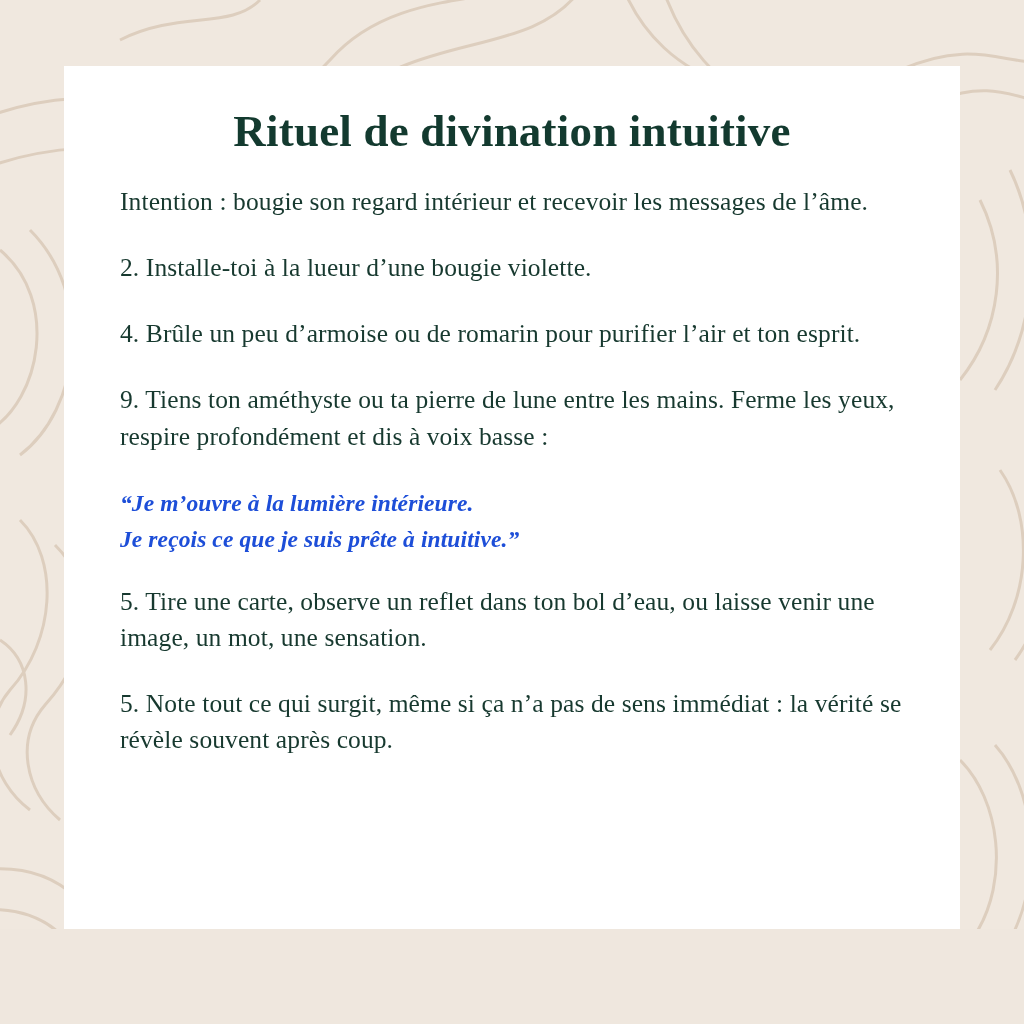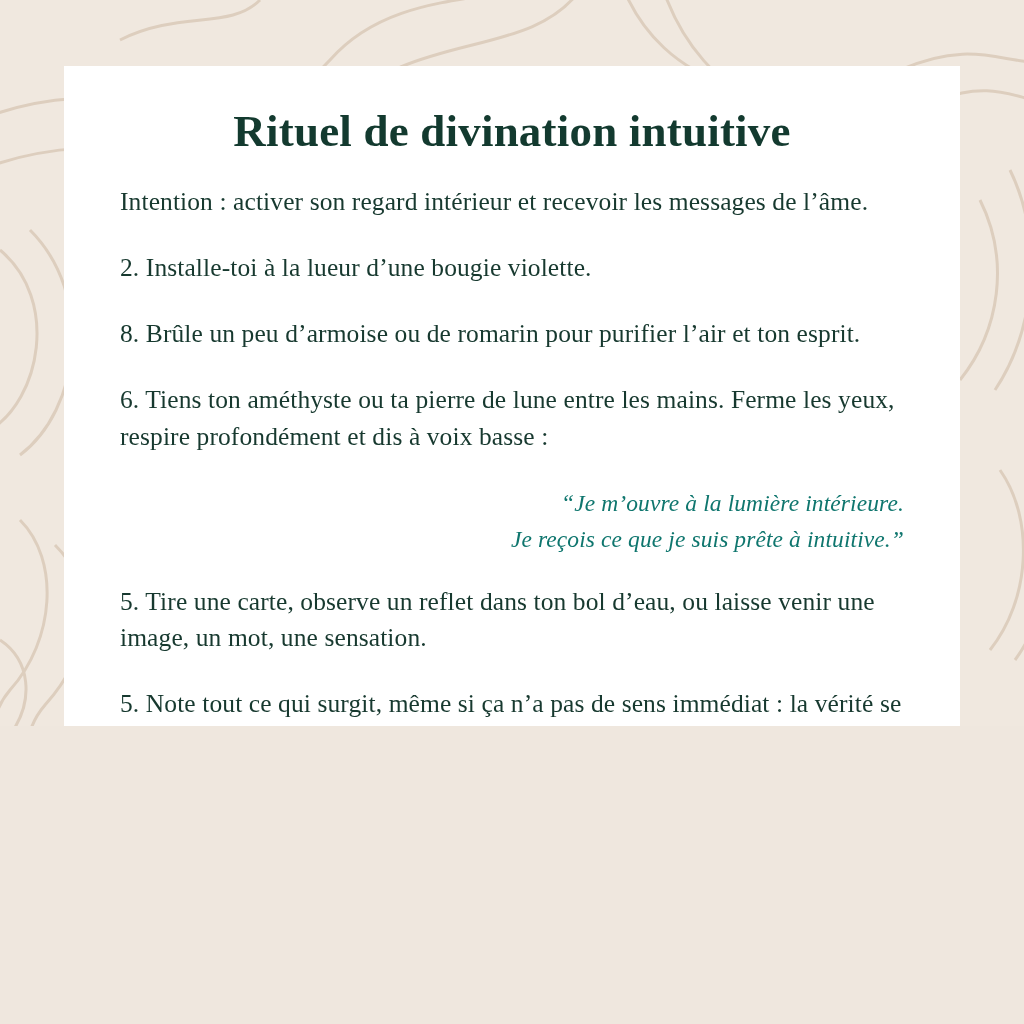--- a/index.html
+++ b/index.html
@@ -10,21 +10,21 @@
     width: 1024px;
     height: 1024px;
     overflow: hidden;
     font-family: "Liberation Serif", "DejaVu Serif", serif;
     background: #efe7de;
   }
 
   .poster {
     position: relative;
     width: 1024px;
-    height: 726px;
+    height: 929px;
     background: #f0e8df;
     overflow: hidden;
   }
 
   
   .bg-art {
     position: absolute;
     inset: 0;
     width: 1024px;
     height: 1024px;
@@ -64,26 +64,27 @@
 
   .para {
     margin: 0 0 30px 0;
   }
   .para:last-child {
     margin-bottom: 0;
     margin-top: 24px;
   }
 
   .quote {
-    text-align: right;
+    text-align: left;
     font-style: italic;
     font-size: 23.5px;
     line-height: 1.55;
     margin: 6px 0 26px 0;
-    color: #0f766e;
+    color: #1d4ed8;
+    font-weight: bold;
   }
   .quote .qline {
     display: block;
   }
 </style>
 </head>
 <body>
 
 <div class="poster">
 
@@ -113,27 +114,27 @@
       <path d="M 0 640 C 30 660, 35 700, 10 735"></path>
     </g>
   </svg>
 
   <div class="card">
 
     <h1 class="title">Rituel de divination intuitive</h1>
 
     <div class="body-text">
 
-      <p class="para">Intention : activer son regard intérieur et recevoir les messages de l’âme.</p>
+      <p class="para">Intention : bougie son regard intérieur et recevoir les messages de l’âme.</p>
 
       <p class="para">2. Installe-toi à la lueur d’une bougie violette.</p>
 
-      <p class="para">8. Brûle un peu d’armoise ou de romarin pour purifier l’air et ton esprit.</p>
+      <p class="para">4. Brûle un peu d’armoise ou de romarin pour purifier l’air et ton esprit.</p>
 
-      <p class="para">6. Tiens ton améthyste ou ta pierre de lune entre les mains. Ferme les yeux, respire profondément et dis à voix basse :</p>
+      <p class="para">9. Tiens ton améthyste ou ta pierre de lune entre les mains. Ferme les yeux, respire profondément et dis à voix basse :</p>
 
       <div class="quote">
         <span class="qline">“Je m’ouvre à la lumière intérieure.</span>
         <span class="qline">Je reçois ce que je suis prête à intuitive.”</span>
       </div>
 
       <p class="para">5. Tire une carte, observe un reflet dans ton bol d’eau, ou laisse venir une image, un mot, une sensation.</p>
 
       <p class="para">5. Note tout ce qui surgit, même si ça n’a pas de sens immédiat : la vérité se révèle souvent après coup.</p>
 

